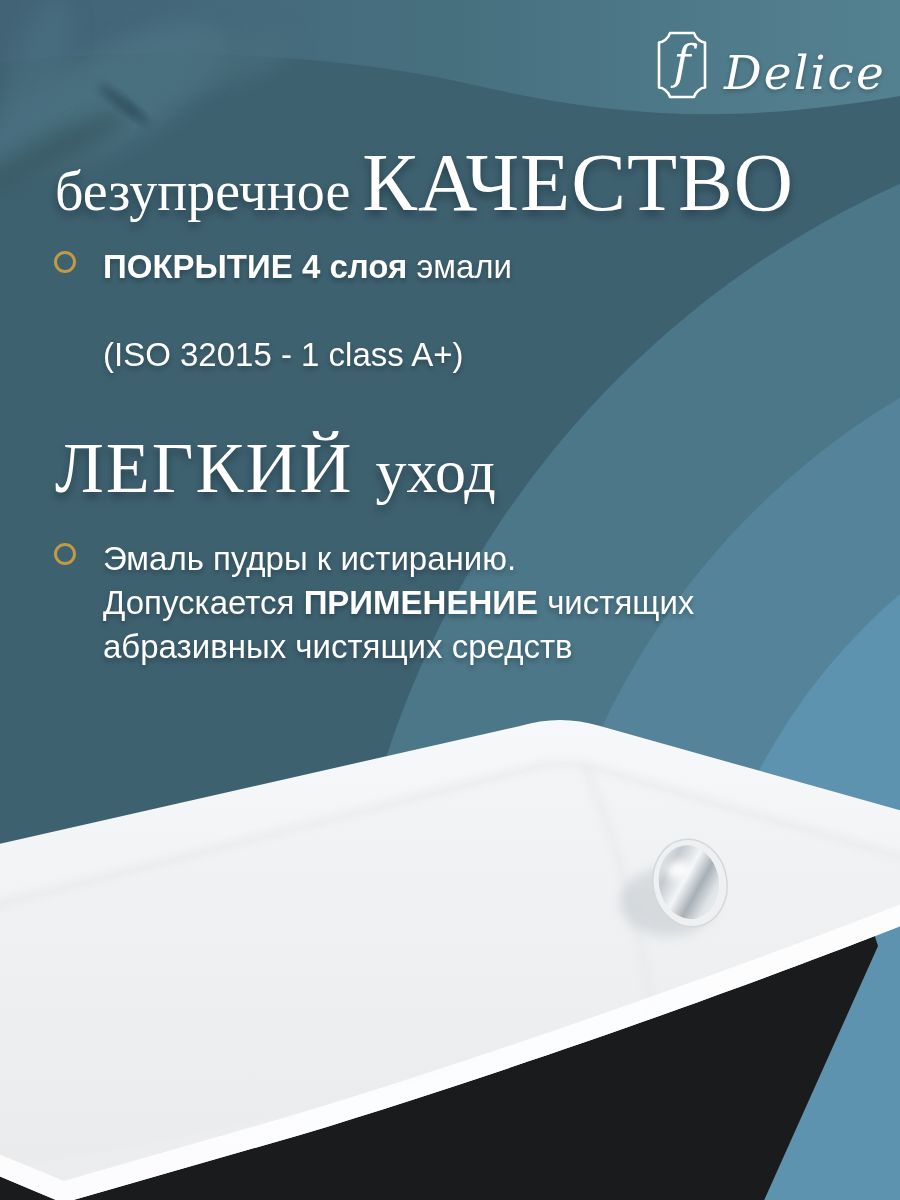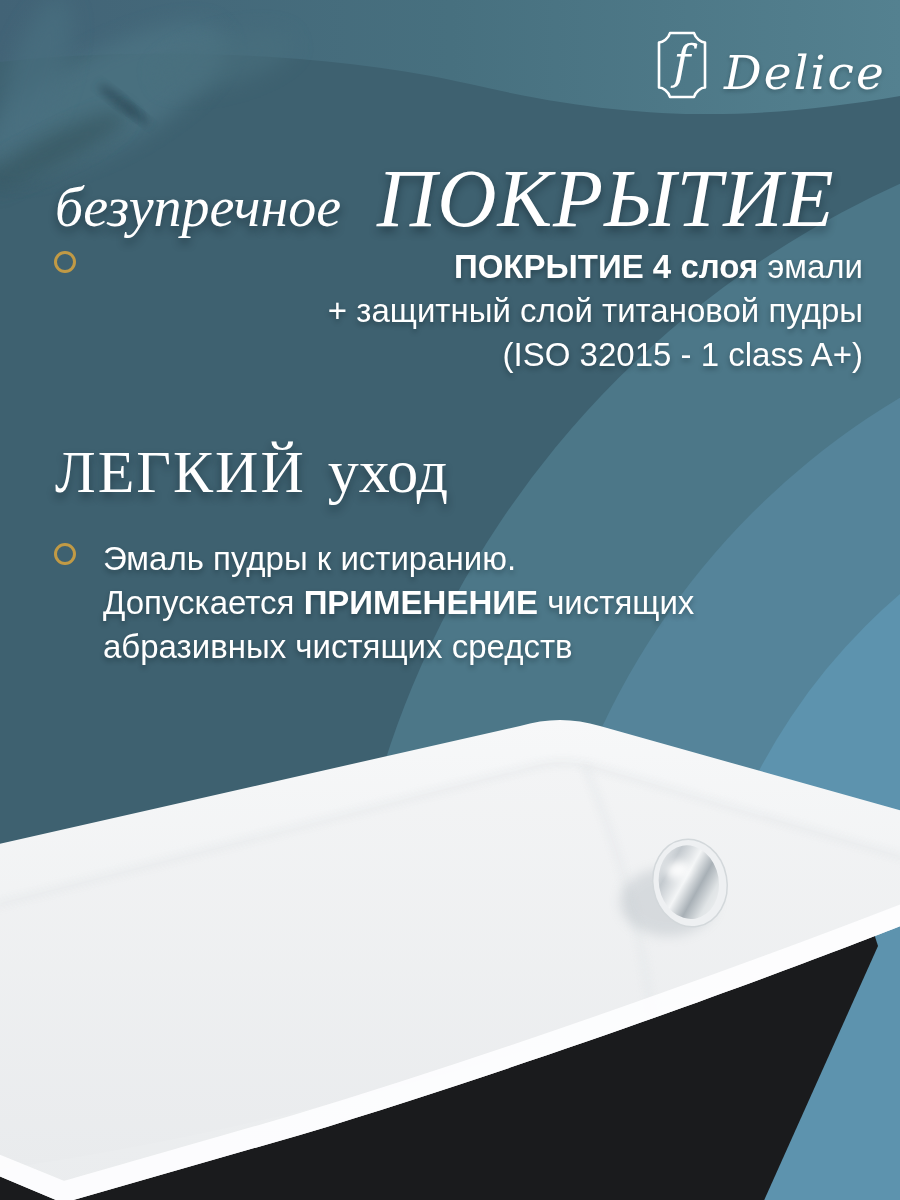--- a/index.html
+++ b/index.html
@@ -22,40 +22,40 @@
     font-size:47px;letter-spacing:2px;line-height:1;padding-top:14px;
     text-shadow:0 2px 4px rgba(10,25,33,.3);
   }
 
   
   .heading{
     position:absolute;left:55px;display:flex;align-items:baseline;
     color:#fff;font-family:"Liberation Serif",serif;line-height:1;white-space:nowrap;
     text-shadow:0 5px 9px rgba(8,22,30,.45);
   }
-  .heading-1{top:158px;gap:36px;font-style:italic;}
+  .heading-1{top:142px;gap:12px;}
   .heading-1 .lead{font-size:56px;}
   .heading-1 .main{font-size:82px;letter-spacing:1px;}
   .heading-2{top:428px;gap:22px;}
-  .heading-2 .main{font-size:60px;letter-spacing:2px;}
+  .heading-2 .main{font-size:72px;letter-spacing:2px;}
   .heading-2 .lead{font-size:62px;margin-top:12px;}
 
   
   .bullet-dot{
     position:absolute;left:54px;width:16px;height:16px;border-radius:50%;
     border:3px solid #c19a45;background:transparent;
   }
   .dot-1{top:251px;}
   .dot-2{top:543px;}
   .bullet-text{
     position:absolute;left:103px;width:760px;color:#fff;
     font-size:33px;line-height:44px;font-weight:400;
     text-shadow:0 3px 5px rgba(8,22,30,.35);
   }
-  .bt-1{top:245px;text-align:right;}
+  .bt-1{top:245px;}
   .bt-2{top:537px;}
   .bullet-text b{font-weight:700;}
 </style>
 </head>
 <body>
 
 <div class="canvas">
 
   <svg class="bg-art" viewBox="0 0 900 1200" aria-hidden="true">
     <defs>
@@ -151,27 +151,27 @@
         <path d="M14,3 H38 C39.5,8.5 45,12.5 49,12.5 V57.5 C45,57.5 39.5,61.5 38,67 H14
                  C12.5,61.5 7,57.5 3,57.5 V12.5 C7,12.5 12.5,8.5 14,3 Z" fill="none" stroke="#ffffff" stroke-width="2.6" stroke-linejoin="round"></path>
       </svg>
       <span class="logo-letter">f</span>
     </div>
     <div class="logo-name">Delice</div>
   </div>
 
   <div class="heading heading-1">
     <span class="lead">безупречное</span>
-    <span class="main">ПОКРЫТИЕ</span>
+    <span class="main">КАЧЕСТВО</span>
   </div>
 
   <span class="bullet-dot dot-1"></span>
   <div class="bullet-text bt-1">
     <b>ПОКРЫТИЕ 4 слоя</b><span> эмали</span><br>
-    <span>+ защитный слой титановой пудры</span><br>
+    <br>
     <span>(ISO 32015 - 1 class A+)</span>
   </div>
 
   <div class="heading heading-2">
     <span class="main">ЛЕГКИЙ</span>
     <span class="lead">уход</span>
   </div>
 
   <span class="bullet-dot dot-2"></span>
   <div class="bullet-text bt-2">

